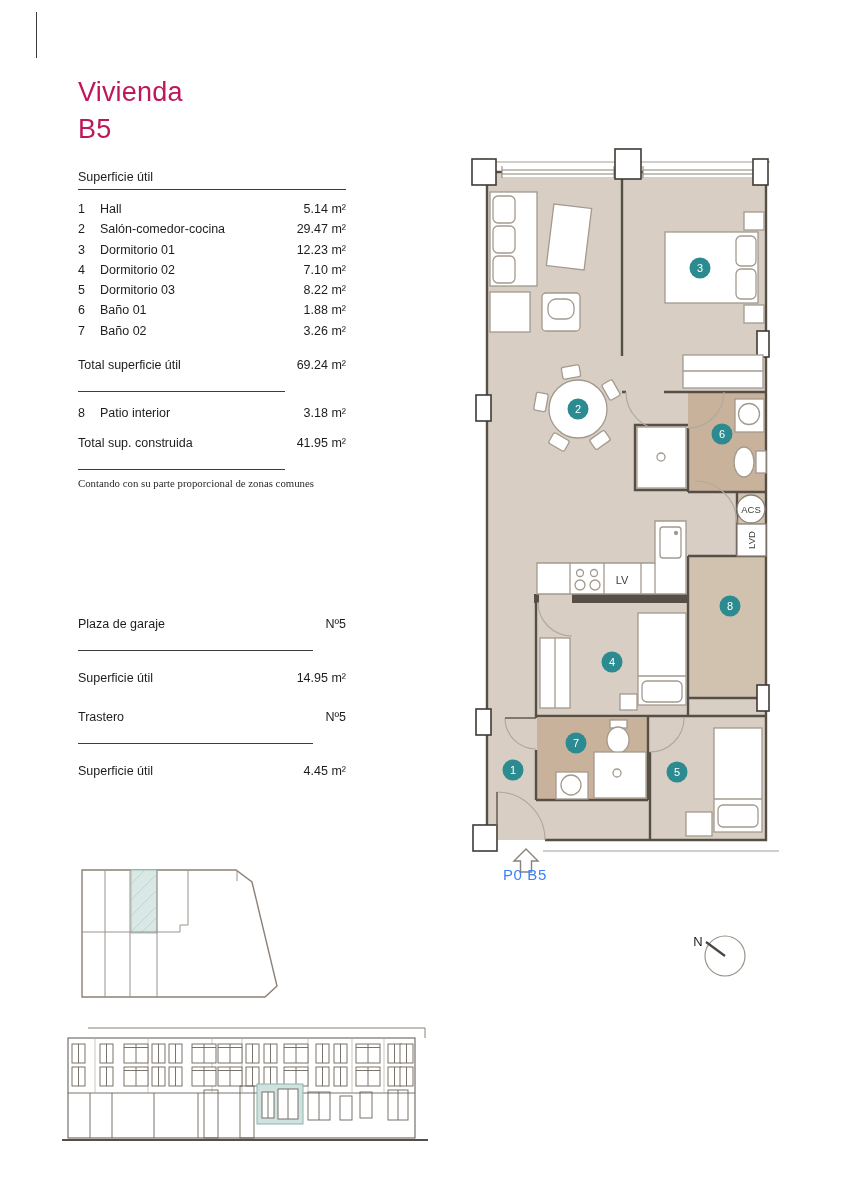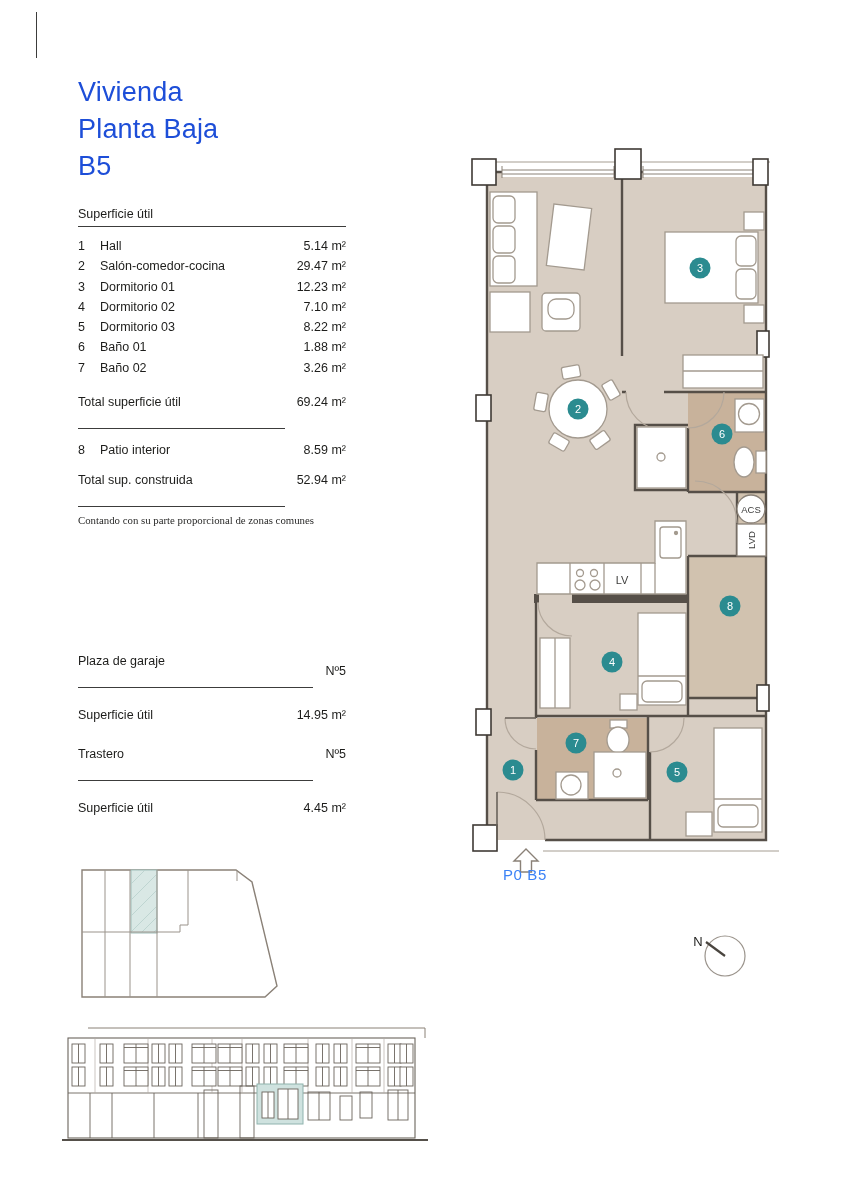--- a/index.html
+++ b/index.html
@@ -2,53 +2,52 @@
 <html><head>
 <meta charset="utf-8">
 <style>
   html,body{margin:0;padding:0;}
   body{
     width:848px;height:1200px;position:relative;background:#ffffff;
     font-family:"Liberation Sans",sans-serif;color:#1d1d1b;overflow:hidden;
   }
   .corner-tick{position:absolute;left:36px;top:12px;width:1px;height:46px;background:#3c3c3b;}
   .panel{position:absolute;left:78px;top:74px;width:268px;}
-  .title div{font-size:27px;line-height:37px;font-weight:400;color:#1d4ed8;letter-spacing:.2px;}
+  .title div{font-size:27px;line-height:37px;font-weight:400;color:#be185d;letter-spacing:.2px;}
   .tblhead{margin-top:22px;font-size:12.5px;padding-bottom:5px;border-bottom:1.2px solid #3c3c3b;}
   .rows{margin-top:9px;}
   .row{display:flex;font-size:12.5px;line-height:20.3px;}
   .row .num{width:22px;}
   .row .nm{flex:1;}
   .row .ar{text-align:right;white-space:nowrap;}
   .rulerow{display:flex;justify-content:space-between;align-items:baseline;font-size:12.5px;}
   .rulerow .lbl{flex:1;border-bottom:1.2px solid #3c3c3b;padding-bottom:19px;margin-right:12px;}
   .rulerow .val{white-space:nowrap;}
   .mt-total{margin-top:17px;}
   .mt-patio{margin-top:11px;}
   .mt-built{margin-top:13px;}
   .note{margin-top:7px;font-size:10.8px;color:#2a2a29;font-family:Liberation Serif, serif;}
-  .mt-garage{margin-top:128px;align-items:center;}
+  .mt-garage{margin-top:128px;}
   .mt-surf{margin-top:17px;}
   .mt-store{margin-top:21px;}
   .plan-svg{position:absolute;left:468px;top:143px;}
   .unit-label{position:absolute;left:503px;top:866px;font-size:15px;letter-spacing:.6px;color:#3b82f6;}
   .compass-svg{position:absolute;left:688px;top:926px;}
   .footprint-svg{position:absolute;left:70px;top:855px;}
   .elevation-svg{position:absolute;left:58px;top:1018px;}
   svg text{font-family:"Liberation Sans",sans-serif;}
 </style>
 </head>
 <body>
 
 <div class="corner-tick"></div>
 
 <div class="panel">
   <div class="title">
     <div>Vivienda</div>
-    <div>Planta Baja</div>
     <div>B5</div>
   </div>
 
   <div class="tblhead">Superficie útil</div>
 
   <div class="rows">
     <div class="row">
       <span class="num">1</span>
       <span class="nm">Hall</span>
       <span class="ar">5.14 m²</span>
@@ -86,26 +85,26 @@
   </div>
 
   <div class="rulerow mt-total">
     <span class="lbl">Total superficie útil</span>
     <span class="val">69.24 m²</span>
   </div>
 
   <div class="row mt-patio">
     <span class="num">8</span>
     <span class="nm">Patio interior</span>
-    <span class="ar">8.59 m²</span>
+    <span class="ar">3.18 m²</span>
   </div>
 
   <div class="rulerow mt-built">
     <span class="lbl">Total sup. construida</span>
-    <span class="val">52.94 m²</span>
+    <span class="val">41.95 m²</span>
   </div>
 
   <div class="note">Contando con su parte proporcional de zonas comunes</div>
 
   <div class="rulerow mt-garage">
     <span class="lbl">Plaza de garaje</span>
     <span class="val">Nº5</span>
   </div>
   <div class="row mt-surf">
     <span class="nm">Superficie útil</span>

